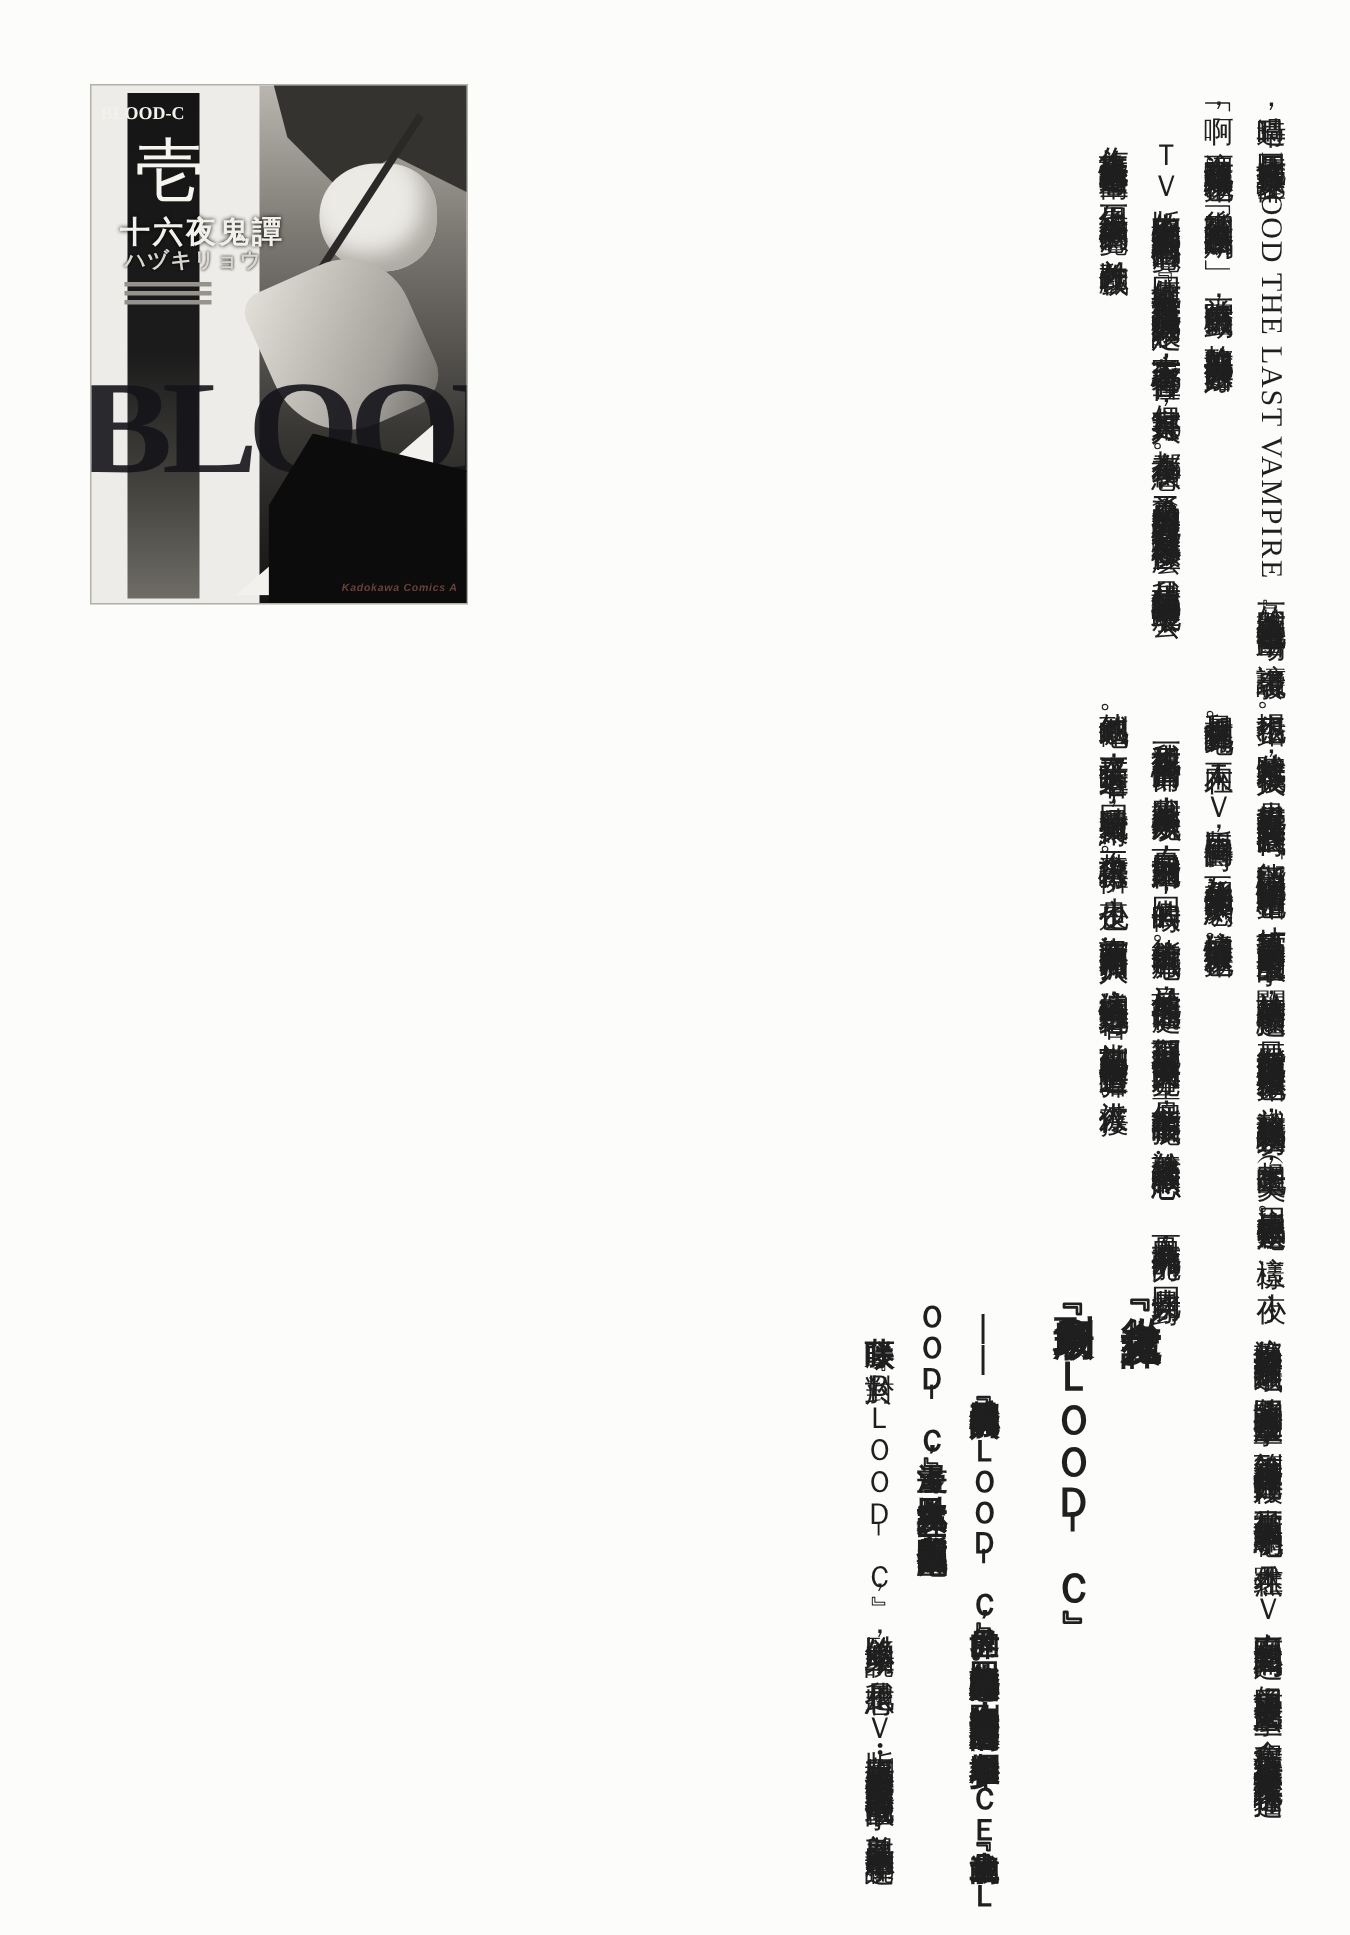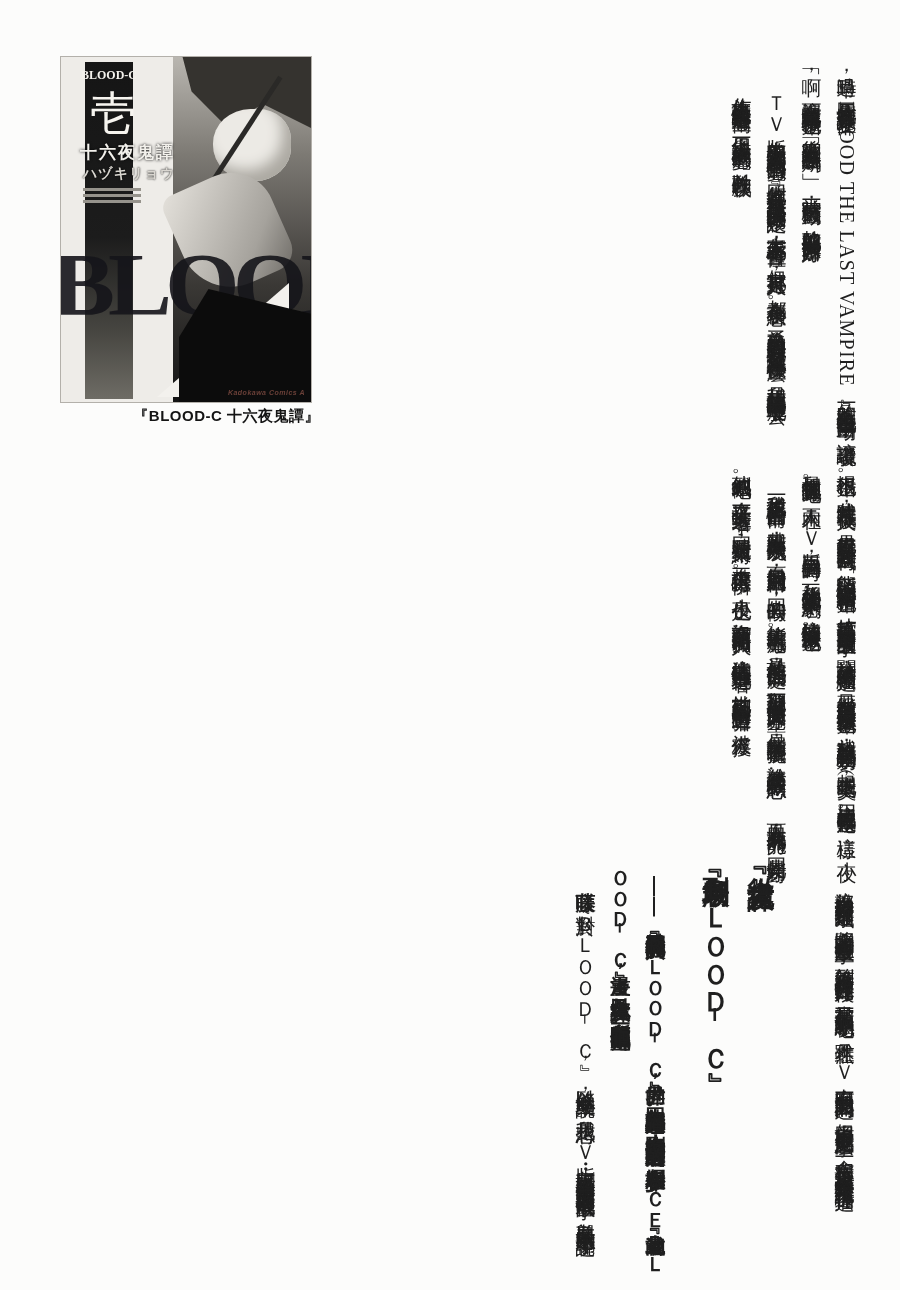--- a/index.html
+++ b/index.html
@@ -66,28 +66,28 @@
     transform:rotate(33deg);}
   .white-tri{position:absolute;left:96px;top:226px;width:132px;height:114px;background:#f3f1ed;
     clip-path:polygon(100% 0,100% 100%,0 100%);z-index:2;}
   .robe{position:absolute;left:118px;top:232px;width:134px;height:115px;background:#0c0c0c;
     clip-path:polygon(22% 0,100% 22%,100% 100%,0 100%,0 42%);z-index:3;}
   .spine-band{position:absolute;left:24px;top:5px;width:48px;height:337px;z-index:1;
     background:linear-gradient(180deg,#151515 0%,#1c1c1c 52%,#474641 80%,#6e6c65 100%);}
   .wm{position:absolute;left:-10px;top:172px;z-index:2;
     font-family:"Liberation Serif","DejaVu Serif",serif;font-weight:bold;
     font-size:96px;color:#15151a;letter-spacing:-7px;opacity:.9;transform:scaleY(.92);}
-  .cov-logo{position:absolute;left:18px;top:11px;width:60px;z-index:5;text-align:center;
+  .cov-logo{position:absolute;left:4px;top:11px;width:60px;z-index:5;text-align:center;
     color:#f3f1ec;font-family:"Liberation Serif","DejaVu Serif",serif;
     font-weight:bold;font-size:12px;letter-spacing:0;}
   .cov-vol{position:absolute;left:29px;top:26px;z-index:5;color:#f6f4ef;font-size:46px;
     font-family:"Liberation Serif","DejaVu Serif",serif;}
   .cov-sub{position:absolute;left:19px;top:84px;z-index:5;color:#f2f0eb;
     font-family:"Liberation Serif","DejaVu Serif",serif;font-weight:bold;
-    font-size:17px;letter-spacing:2px;text-shadow:0 0 3px #000;}
+    font-size:20px;letter-spacing:2px;text-shadow:0 0 3px #000;}
   .cov-author{position:absolute;left:22px;top:108px;z-index:5;color:#d9d6d0;
     font-family:"Liberation Sans","DejaVu Sans",sans-serif;font-weight:bold;
     font-size:14px;letter-spacing:1px;text-shadow:0 0 2px #000;}
   .cov-credits{position:absolute;left:22px;top:128px;z-index:5;}
   .cov-credits i{display:block;width:58px;height:3px;margin:3px 0;background:#96938c;}
   .imprint{position:absolute;right:6px;bottom:6px;z-index:6;color:#6b4038;
     font-family:"Liberation Sans","DejaVu Sans",sans-serif;
     font-style:italic;font-weight:bold;font-size:7px;letter-spacing:.5px;}
   .caption{position:absolute;left:58px;top:407px;width:262px;text-align:right;
     font-family:"Liberation Sans","DejaVu Sans",sans-serif;font-weight:bold;
@@ -112,21 +112,20 @@
     <div class="cov-vol">壱</div>
     <div class="cov-sub">十六夜鬼譚</div>
     <div class="cov-author">ハヅキリョウ</div>
     <div class="cov-credits">
         <i></i>
         <i></i>
         <i></i>
       </div>
     <div class="imprint">Kadokawa Comics A</div>
   </figure>
-  <div class="caption">『BLOOD-C 十六夜鬼譚』</div>
 
   <section class="vband band-top">
     <p class="noindent">時過早，因此便打算讓貫穿了整部『BLOOD THE LAST VAMPIRE』的戴維這一角色也在故事當中出場。讓讀者發現「啊，這裡面也有戴維啊」好像也不錯。後來被人問到「沒有路易斯嗎？」，當時突然靈機一動，乾脆就把那個女人叫做露西好了。</p>
     <p>ＴＶ版中的登場人物都給人一種勾心鬥角的感覺，因此便打算在『十六夜鬼譚』里儘量減少這樣的人物設定。大家乍看之下都有些古怪，但其實都是好人，都在為小夜著想。「為了自己的目的想要對〈古妖〉做些什麼」「想為小夜做些什麼」，我是想借此讓這個故事平靜地發展下去。</p>
     <p>作為故事來說情節構造是有些簡單，但最後給人一種喜劇的感覺，并以動作戲收</p>
   </section>
 
   <section class="vband band-mid">
     <p class="noindent">場也很不錯。時代選擇在戰後不久，也是覺得在歷史暫時告一段落的時代，能與「消除記憶」這一情節相結合也不錯…才打算描寫遺失的空白時期所發生的故事。關於故事結束的後續描述，只要能在想像範圍之內可以接受好像也不錯。就想說乾脆讓戴維和景切，一起去美國吧（笑），用這樣的氣氛營造收尾。這樣，小夜和景切也算是分開了吧。兩人在ＴＶ版里再會的同時，互相發生的變化卻喚來了悲劇…這樣的情節發展好像也不錯。</p>
     <p>我也想像了一下再會篇的情節。戴維因為是人類所以死了，而景切只能回到日本，回去的時候，能依靠的也只有七原。於是他便前往七原的住處，卻發現那裡只有一個叫做文人的天才兒童。是個能言善道的孩子呢，說什麼要繼承叔叔的意志…。而且文人擁有非凡的能力，因此景切才對他感到欽佩吧。在接受了唯芳這一名字，同時還被咒術束縛，不禁讓人覺得可憐。小夜也是，沒有露西的陪伴而孤獨一人…這樣的劇情也巧妙地進行著，當她來到日本的時候不料遭遇暗算，被人俘獲。</p>

